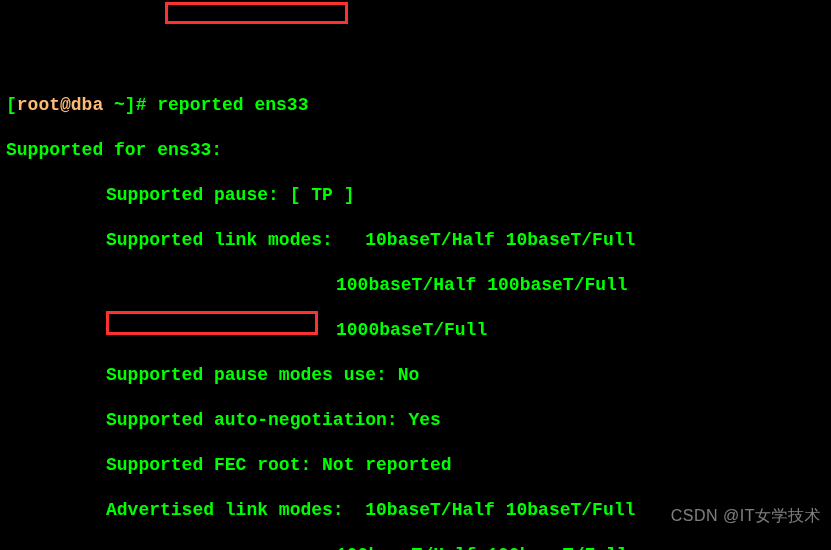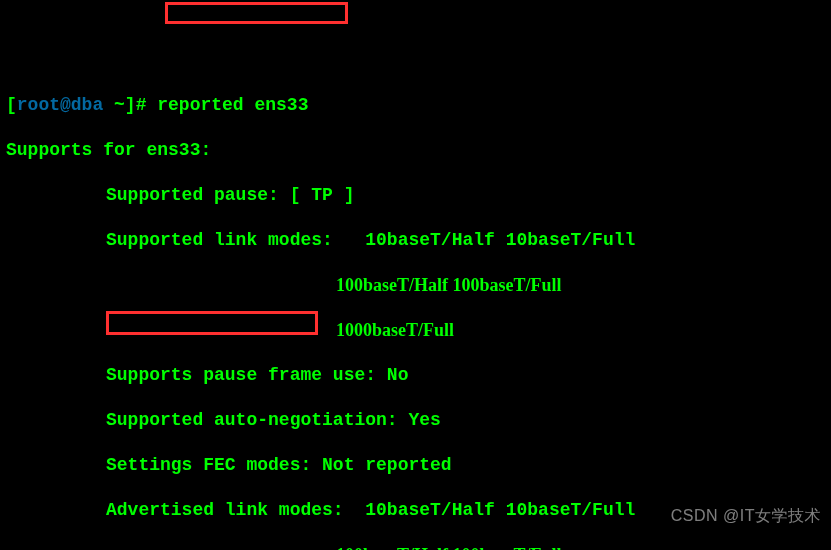--- a/index.html
+++ b/index.html
@@ -10,21 +10,21 @@
     font-family: "Courier New", monospace;
     font-size: 18px;
     font-weight: bold;
     color: #00ff00;
     line-height: 1.25;
     padding: 4px 6px;
     white-space: pre;
     position: relative;
     overflow: hidden;
   }
-  .red { color: #0369a1; }
+  .red { color: #fdba74; }
   .hl-cmd {
     position: absolute;
     border: 3px solid #ff3030;
     top: 2px; left: 165px;
     width: 183px; height: 22px;
     pointer-events: none;
   }
   .hl-speed {
     position: absolute;
     border: 3px solid #ff3030;
@@ -36,36 +36,36 @@
     position: absolute;
     right: 10px; bottom: 24px;
     color: rgba(230,230,230,0.55);
     font-family: sans-serif;
     font-weight: normal;
     font-size: 16px;
     letter-spacing: 0.5px;
   }
   .line { display: block; }
   .indent1 { padding-left: 100px; display: block; }
-  .indent2 { padding-left: 330px; display: block; font-family: Liberation Serif, serif; }
+  .indent2 { padding-left: 330px; display: block; }
 </style>
 </head>
 <body>
 
 
 
 <span class="line"><span>[</span><span class="red">root@dba</span><span> ~</span><span>]# </span><span>reported ens33</span></span>
-<span class="line">Supports for ens33:</span>
+<span class="line">Supported for ens33:</span>
 <span class="indent1">Supported pause: [ TP ]</span>
 <span class="indent1"><span>Supported link modes:   </span><span>10baseT/Half 10baseT/Full</span></span>
 <span class="indent2">100baseT/Half 100baseT/Full</span>
 <span class="indent2">1000baseT/Full</span>
-<span class="indent1">Supports pause frame use: No</span>
+<span class="indent1">Supported pause modes use: No</span>
 <span class="indent1">Supported auto-negotiation: Yes</span>
-<span class="indent1">Settings FEC modes: Not reported</span>
+<span class="indent1">Supported FEC root: Not reported</span>
 <span class="indent1"><span>Advertised link modes:  </span><span>10baseT/Half 10baseT/Full</span></span>
 <span class="indent2">100baseT/Half 100baseT/Full</span>
 
 
 
 
 
 
 
 

